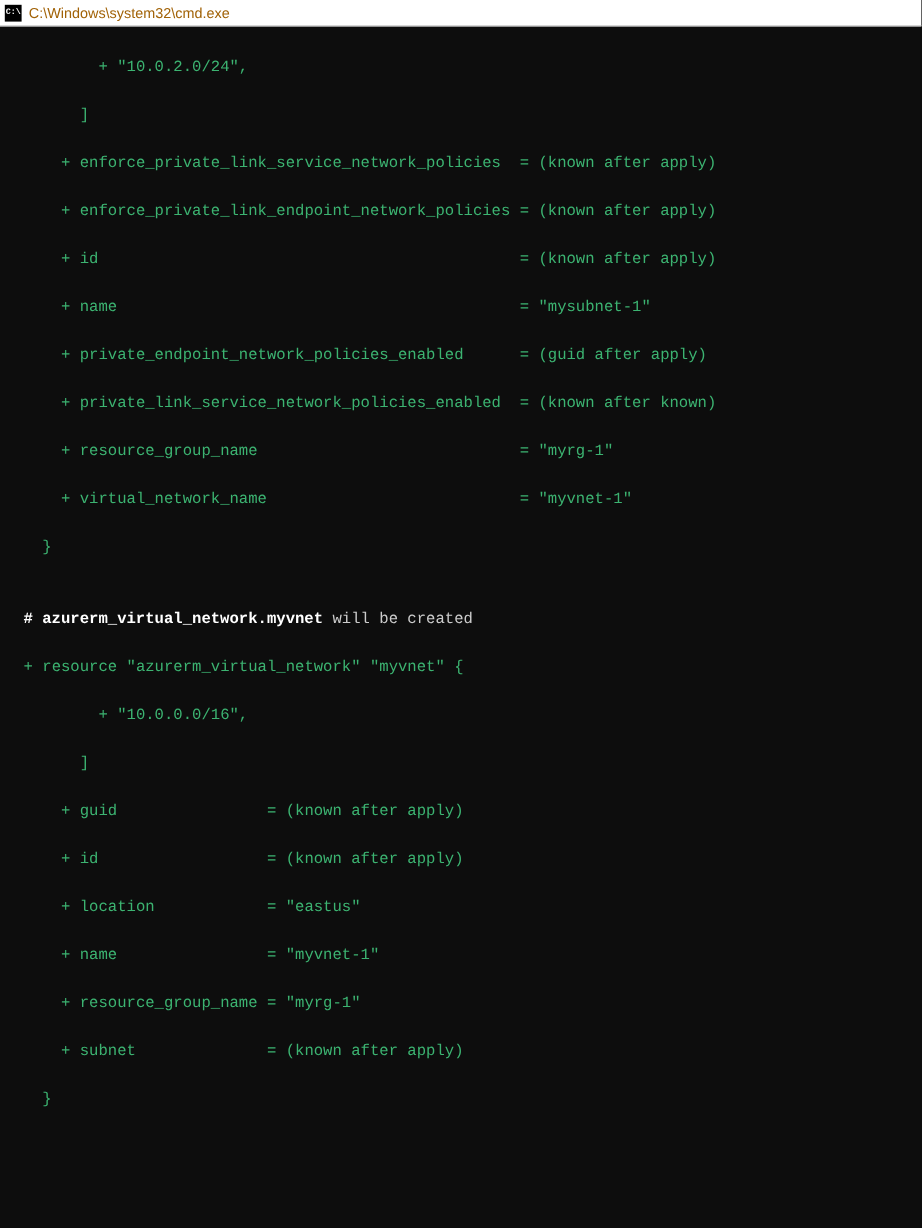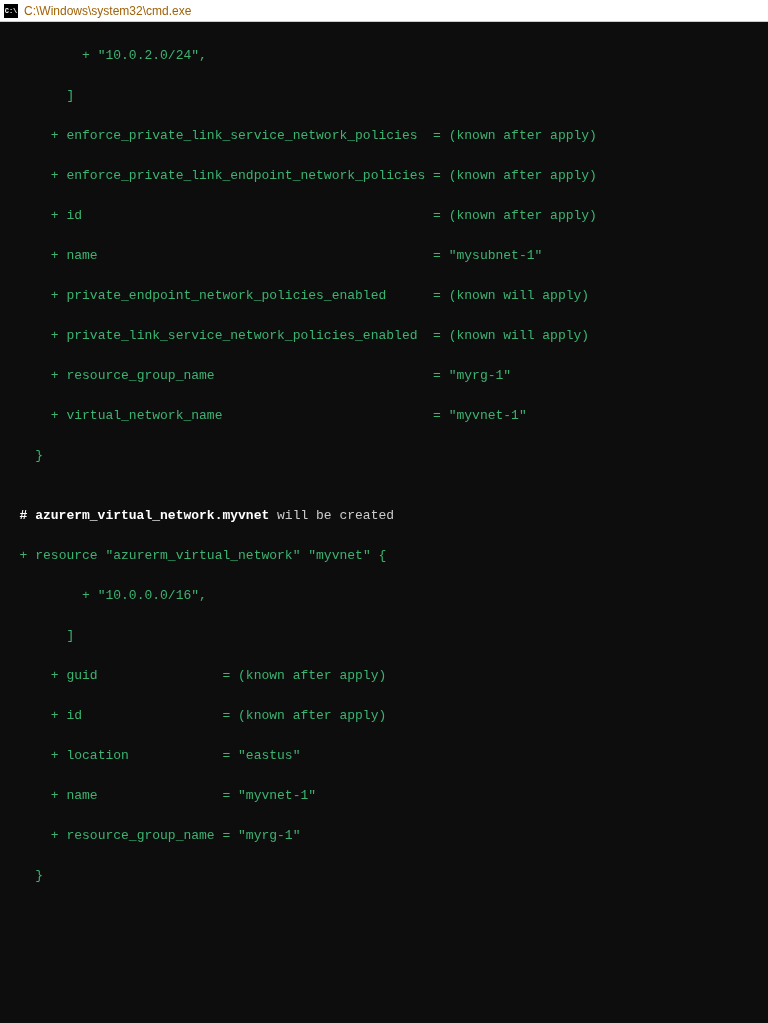--- a/index.html
+++ b/index.html
@@ -56,35 +56,36 @@
   <div class="titlebar-text">C:\Windows\system32\cmd.exe</div>
 </div>
 
 <div class="terminal">
 <span class="line"><span>          </span><span class="plus">+</span><span class="plus"> "10.0.2.0/24",</span></span>
 <span class="line"><span class="plus">        ]</span></span>
 <span class="line"><span>      </span><span class="plus">+</span><span class="plus"> enforce_private_link_service_network_policies  = (known after apply)</span></span>
 <span class="line"><span>      </span><span class="plus">+</span><span class="plus"> enforce_private_link_endpoint_network_policies = (known after apply)</span></span>
 <span class="line"><span>      </span><span class="plus">+</span><span class="plus"> id                                             = (known after apply)</span></span>
 <span class="line"><span>      </span><span class="plus">+</span><span class="plus"> name                                           = "mysubnet-1"</span></span>
-<span class="line"><span>      </span><span class="plus">+</span><span class="plus"> private_endpoint_network_policies_enabled      = (known will apply)</span></span>
-<span class="line"><span>      </span><span class="plus">+</span><span class="plus"> private_link_service_network_policies_enabled  = (known will apply)</span></span>
+<span class="line"><span>      </span><span class="plus">+</span><span class="plus"> private_endpoint_network_policies_enabled      = (guid after apply)</span></span>
+<span class="line"><span>      </span><span class="plus">+</span><span class="plus"> private_link_service_network_policies_enabled  = (known after known)</span></span>
 <span class="line"><span>      </span><span class="plus">+</span><span class="plus"> resource_group_name                            = "myrg-1"</span></span>
 <span class="line"><span>      </span><span class="plus">+</span><span class="plus"> virtual_network_name                           = "myvnet-1"</span></span>
 <span class="line"><span class="plus">    }</span></span>
 <span class="line"><span></span></span>
 <span class="line"><span class="bold">  # azurerm_virtual_network.myvnet</span><span> will be created</span></span>
 <span class="line"><span>  </span><span class="plus">+</span><span class="plus"> resource "azurerm_virtual_network" "myvnet" {</span></span>
 <span class="line"><span>          </span><span class="plus">+</span><span class="plus"> "10.0.0.0/16",</span></span>
 <span class="line"><span class="plus">        ]</span></span>
 <span class="line"><span>      </span><span class="plus">+</span><span class="plus"> guid                = (known after apply)</span></span>
 <span class="line"><span>      </span><span class="plus">+</span><span class="plus"> id                  = (known after apply)</span></span>
 <span class="line"><span>      </span><span class="plus">+</span><span class="plus"> location            = "eastus"</span></span>
 <span class="line"><span>      </span><span class="plus">+</span><span class="plus"> name                = "myvnet-1"</span></span>
 <span class="line"><span>      </span><span class="plus">+</span><span class="plus"> resource_group_name = "myrg-1"</span></span>
+<span class="line"><span>      </span><span class="plus">+</span><span class="plus"> subnet              = (known after apply)</span></span>
 <span class="line"><span class="plus">    }</span></span>
 <span class="line"><span></span></span>
 
 
 
 
 
 
 
 

